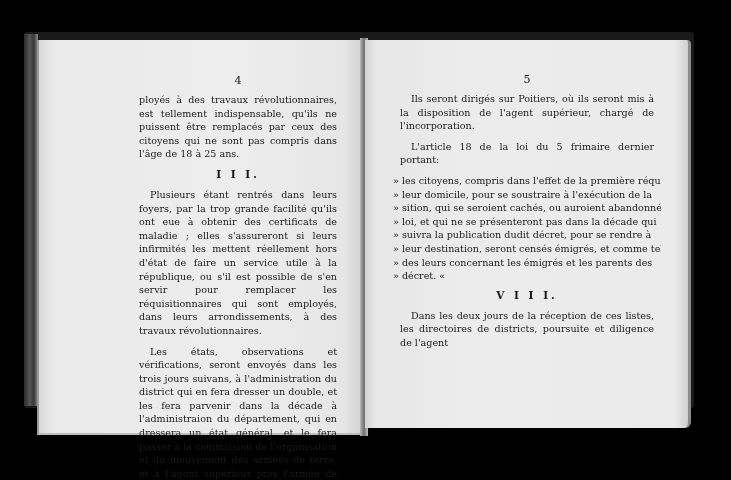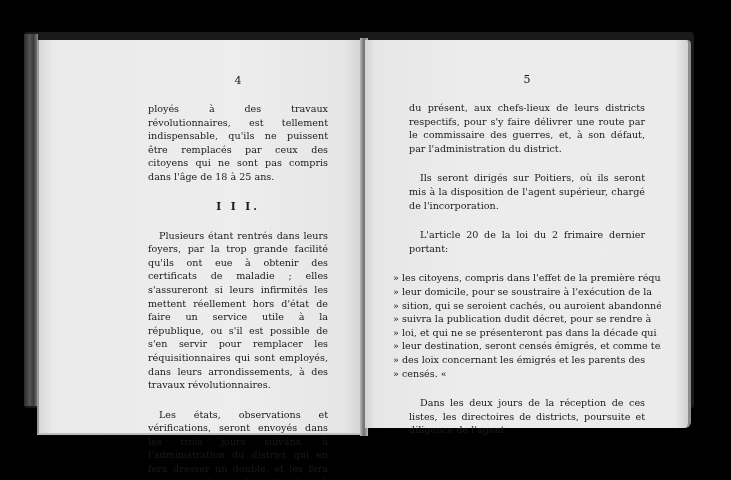--- a/index.html
+++ b/index.html
@@ -42,21 +42,21 @@
   }
   .left-text { left:93px; top:34px; width:212px; }
   .right-text { left:28px; top:33px; width:268px; }
   .page-number {
     text-align:center; font-size:11px; line-height:13px; height:13px; margin-bottom:-1px;
   }
   .section-heading {
     text-align:center; font-size:10.5px; letter-spacing:3px; font-weight:bold;
     margin:6px 0 7px 0; line-height:13px;
   }
-  .para { margin:16px; text-indent:11px; }
+  .para { margin:7px; text-indent:11px; }
   .para.cont { text-indent:0; }
   .quote-line { margin:0; white-space:nowrap; overflow:hidden; }
   .left-text .para { text-align:justify; }
 </style>
 </head>
 <body>
 
 <div class="book-cover"></div>
 <div class="cover-edge-left"></div>
 
@@ -69,28 +69,28 @@
     <p class="para">Les états, observations et vérifications, seront envoyés dans les trois jours suivans, à l'administration du district qui en fera dresser un double, et les fera parvenir dans la décade à l'administraion du département, qui en dressera un état général, et le fera passer à la commission de l'organisation et du mouvement des armées de terre, et à l'agent supérieur près l'armée de l'Ouest.</p>
 
   </div>
 </div>
 
 <div class="gutter"></div>
 
 <div class="page page-right">
   <div class="text-block right-text">
     <div class="page-number">5</div>
-    <p class="para cont">du présent, aux chefs-lieux de leurs districts respectifs, pour s'y faire délivrer une route par le commissaire des guerres, et, à son défaut, par l'administration du district.</p>
     <p class="para">Ils seront dirigés sur Poitiers, où ils seront mis à la disposition de l'agent supérieur, chargé de l'incorporation.</p>
-    <p class="para">L'article 20 de la loi du 2 frimaire dernier portant:</p>
+    <p class="para">L'article 18 de la loi du 5 frimaire dernier portant:</p>
     <div>
       <p class="quote-line">» les citoyens, compris dans l'effet de la première réqui-</p>
       <p class="quote-line">» leur domicile, pour se soustraire à l'exécution de la</p>
       <p class="quote-line">» sition, qui se seroient cachés, ou auroient abandonné</p>
+      <p class="quote-line">» loi, et qui ne se présenteront pas dans la décade qui</p>
       <p class="quote-line">» suivra la publication dudit décret, pour se rendre à</p>
-      <p class="quote-line">» loi, et qui ne se présenteront pas dans la décade qui</p>
       <p class="quote-line">» leur destination, seront censés émigrés, et comme tels,</p>
-      <p class="quote-line">» des loix concernant les émigrés et les parents des</p>
-      <p class="quote-line">» censés. «</p>
+      <p class="quote-line">» des leurs concernant les émigrés et les parents des</p>
+      <p class="quote-line">» décret. «</p>
     </div>
+    <div class="section-heading">V I I I.</div>
     <p class="para">Dans les deux jours de la réception de ces listes, les directoires de districts, poursuite et diligence de l'agent</p>
   </div>
 </div>
 
 </body></html>

